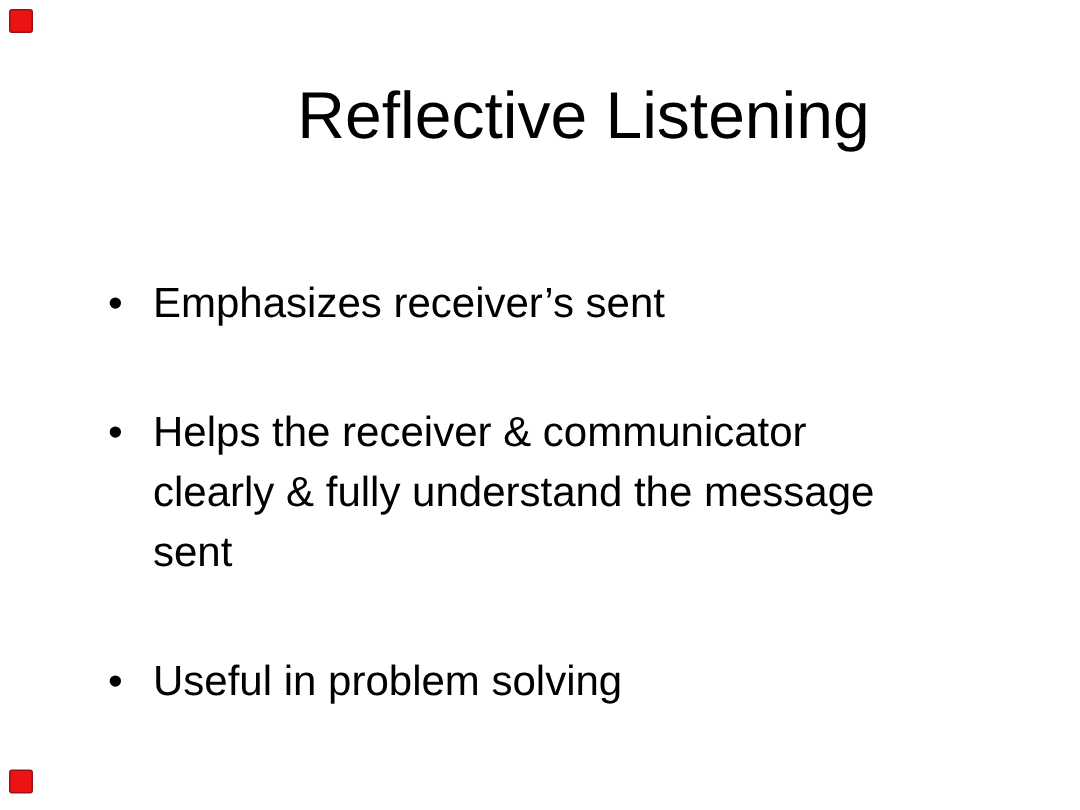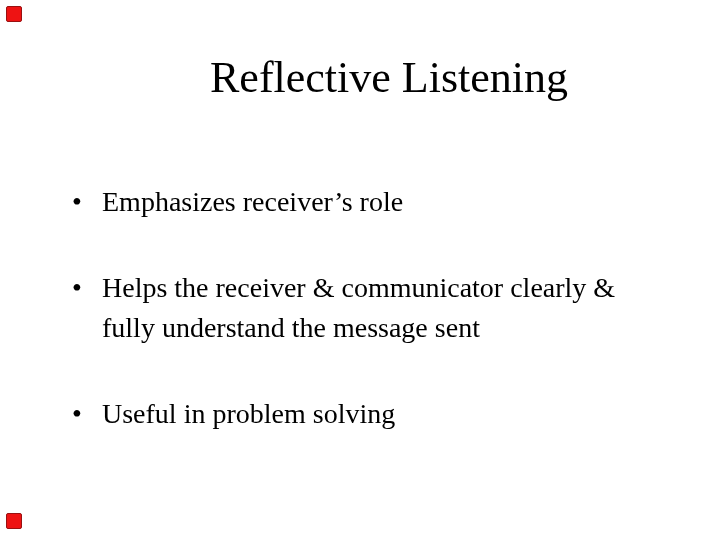--- a/index.html
+++ b/index.html
@@ -6,21 +6,21 @@
     margin: 0;
     padding: 0;
     background: #ffffff;
   }
   .slide {
     position: relative;
     width: 720px;
     height: 540px;
     background: #ffffff;
     color: #000000;
-    font-family: Liberation Serif, serif;
+    font-family: Liberation Sans, sans-serif;
     overflow: hidden;
   }
   .title {
     position: absolute;
     top: 52px;
     left: 29px;          
     width: 720px;
     margin: 0;
     text-align: center;
     font-size: 44px;
@@ -64,21 +64,21 @@
 
   <div class="corner-marker top" style="background: rgb(238, 19, 19); border: 1px solid rgb(153, 17, 17);"></div>
   <div class="corner-marker bottom" style="background: rgb(238, 19, 19); border: 1px solid rgb(153, 17, 17);"></div>
 
   <h1 class="title">Reflective Listening</h1>
 
   <div class="body">
 
     <p class="bullet-item">
       <span class="dot">•</span>
-      <span class="txt">Emphasizes receiver’s role</span>
+      <span class="txt">Emphasizes receiver’s sent</span>
     </p>
 
     <p class="bullet-item">
       <span class="dot">•</span>
       <span class="txt">Helps the receiver &amp; communicator clearly &amp; fully understand the message sent</span>
     </p>
 
     <p class="bullet-item">
       <span class="dot">•</span>
       <span class="txt">Useful in problem solving</span>

